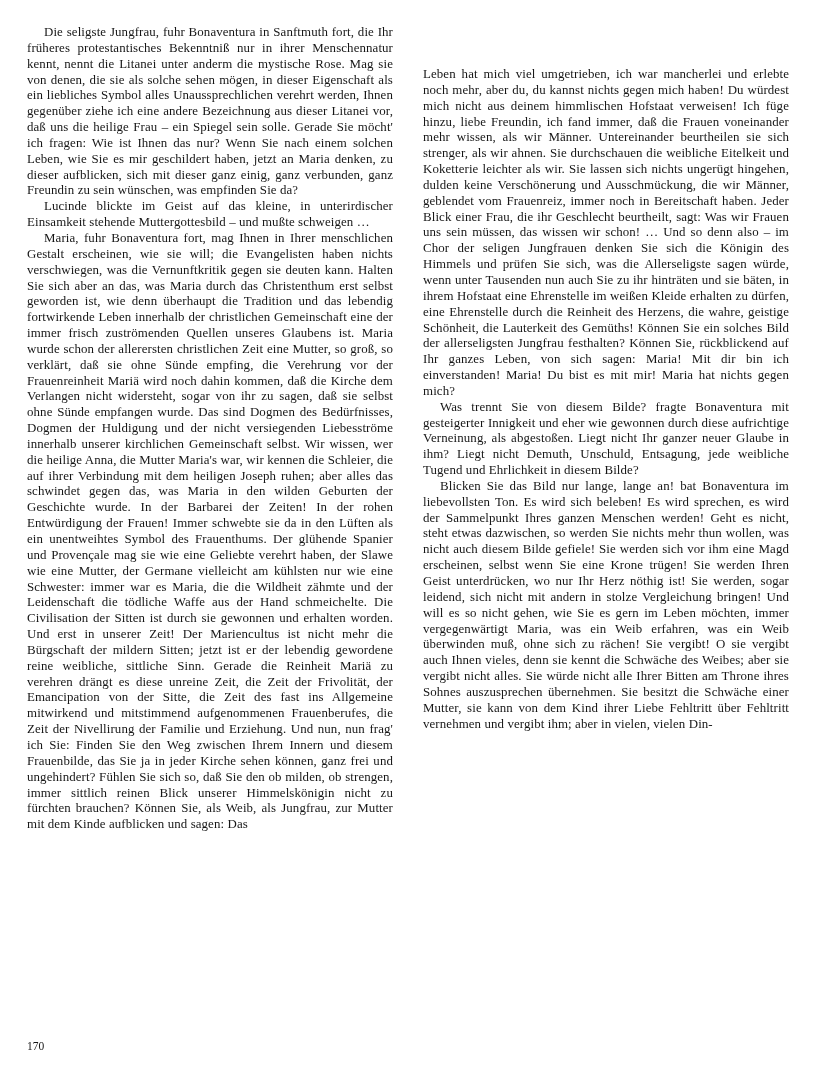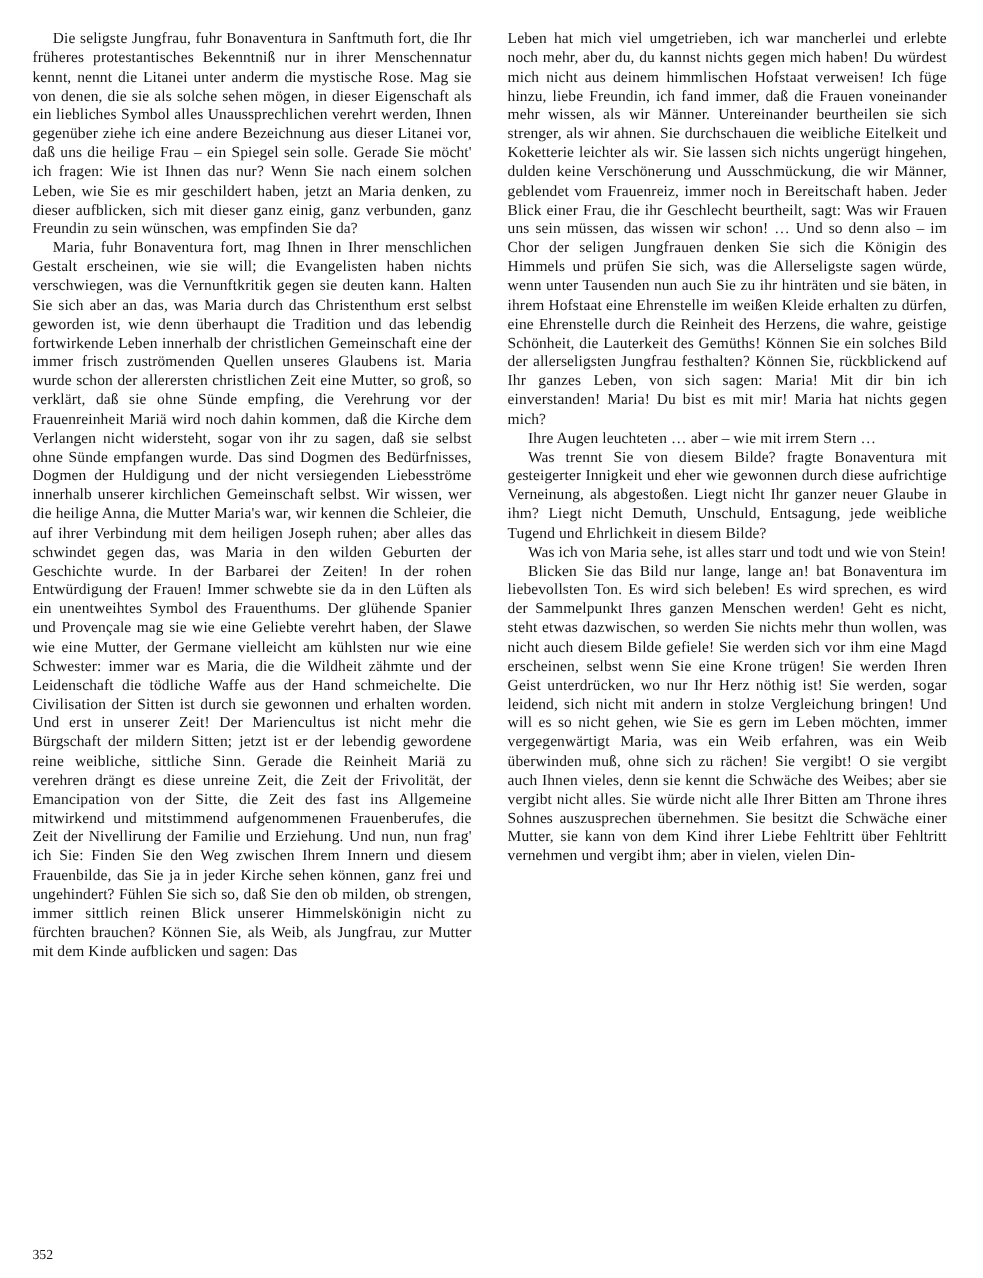--- a/index.html
+++ b/index.html
@@ -31,41 +31,41 @@
     text-align: justify;
     text-indent: 17px;
     font-size: 12.9px;
     line-height: 15.85px;
     letter-spacing: 0.1px;
     -webkit-hyphens: auto;
     hyphens: auto;
   }
   .column p.noindent {
     text-indent: 0;
+    margin-top: 42px;
   }
   .page-number {
     position: absolute;
     left: 27px;
     bottom: 13px;
     font-size: 11.5px;
     line-height: 1;
     color: #161616;
   }
 </style>
 </head>
 <body>
 
 <div class="page">
   <div class="columns">
     <div class="column" lang="de">
       <p>Die seligste Jungfrau, fuhr Bonaventura in Sanftmuth fort, die Ihr früheres protestantisches Bekenntniß nur in ihrer Menschennatur kennt, nennt die Litanei unter anderm die mystische Rose. Mag sie von denen, die sie als solche sehen mögen, in dieser Eigenschaft als ein liebliches Symbol alles Unaussprechlichen verehrt werden, Ihnen gegenüber ziehe ich eine andere Bezeichnung aus dieser Litanei vor, daß uns die heilige Frau – ein Spiegel sein solle. Gerade Sie möcht' ich fragen: Wie ist Ihnen das nur? Wenn Sie nach einem solchen Leben, wie Sie es mir geschildert haben, jetzt an Maria denken, zu dieser aufblicken, sich mit dieser ganz einig, ganz verbunden, ganz Freundin zu sein wünschen, was empfinden Sie da?</p>
+      <p>Lucinde blickte im Geist auf das kleine, in unterirdischer Einsamkeit stehende Muttergottesbild – und mußte schweigen …</p>
       <p>Maria, fuhr Bonaventura fort, mag Ihnen in Ihrer menschlichen Gestalt erscheinen, wie sie will; die Evangelisten haben nichts verschwiegen, was die Vernunftkritik gegen sie deuten kann. Halten Sie sich aber an das, was Maria durch das Christenthum erst selbst geworden ist, wie denn überhaupt die Tradition und das lebendig fortwirkende Leben innerhalb der christlichen Gemeinschaft eine der immer frisch zuströmenden Quellen unseres Glaubens ist. Maria wurde schon der allerersten christlichen Zeit eine Mutter, so groß, so verklärt, daß sie ohne Sünde empfing, die Verehrung vor der Frauenreinheit Mariä wird noch dahin kommen, daß die Kirche dem Verlangen nicht widersteht, sogar von ihr zu sagen, daß sie selbst ohne Sünde empfangen wurde. Das sind Dogmen des Bedürfnisses, Dogmen der Huldigung und der nicht versiegenden Liebesströme innerhalb unserer kirchlichen Gemeinschaft selbst. Wir wissen, wer die heilige Anna, die Mutter Maria's war, wir kennen die Schleier, die auf ihrer Verbindung mit dem heiligen Joseph ruhen; aber alles das schwindet gegen das, was Maria in den wilden Geburten der Geschichte wurde. In der Barbarei der Zeiten! In der rohen Entwürdigung der Frauen! Immer schwebte sie da in den Lüften als ein unentweihtes Symbol des Frauenthums. Der glühende Spanier und Provençale mag sie wie eine Geliebte verehrt haben, der Slawe wie eine Mutter, der Germane vielleicht am kühlsten nur wie eine Schwester: immer war es Maria, die die Wildheit zähmte und der Leidenschaft die tödliche Waffe aus der Hand schmeichelte. Die Civilisation der Sitten ist durch sie gewonnen und erhalten worden. Und erst in unserer Zeit! Der Mariencultus ist nicht mehr die Bürgschaft der mildern Sitten; jetzt ist er der lebendig gewordene reine weibliche, sittliche Sinn. Gerade die Reinheit Mariä zu verehren drängt es diese unreine Zeit, die Zeit der Frivolität, der Emancipation von der Sitte, die Zeit des fast ins Allgemeine mitwirkend und mitstimmend aufgenommenen Frauenberufes, die Zeit der Nivellirung der Familie und Erziehung. Und nun, nun frag' ich Sie: Finden Sie den Weg zwischen Ihrem Innern und diesem Frauenbilde, das Sie ja in jeder Kirche sehen können, ganz frei und ungehindert? Fühlen Sie sich so, daß Sie den ob milden, ob strengen, immer sittlich reinen Blick unserer Himmelskönigin nicht zu fürchten brauchen? Können Sie, als Weib, als Jungfrau, zur Mutter mit dem Kinde aufblicken und sagen: Das</p>
     </div>
     <div class="column" lang="de">
       <p class="noindent">Leben hat mich viel umgetrieben, ich war mancherlei und erlebte noch mehr, aber du, du kannst nichts gegen mich haben! Du würdest mich nicht aus deinem himmlischen Hofstaat verweisen! Ich füge hinzu, liebe Freundin, ich fand immer, daß die Frauen voneinander mehr wissen, als wir Männer. Untereinander beurtheilen sie sich strenger, als wir ahnen. Sie durchschauen die weibliche Eitelkeit und Koketterie leichter als wir. Sie lassen sich nichts ungerügt hingehen, dulden keine Verschönerung und Ausschmückung, die wir Männer, geblendet vom Frauenreiz, immer noch in Bereitschaft haben. Jeder Blick einer Frau, die ihr Geschlecht beurtheilt, sagt: Was wir Frauen uns sein müssen, das wissen wir schon! … Und so denn also – im Chor der seligen Jungfrauen denken Sie sich die Königin des Himmels und prüfen Sie sich, was die Allerseligste sagen würde, wenn unter Tausenden nun auch Sie zu ihr hinträten und sie bäten, in ihrem Hofstaat eine Ehrenstelle im weißen Kleide erhalten zu dürfen, eine Ehrenstelle durch die Reinheit des Herzens, die wahre, geistige Schönheit, die Lauterkeit des Gemüths! Können Sie ein solches Bild der allerseligsten Jungfrau festhalten? Können Sie, rückblickend auf Ihr ganzes Leben, von sich sagen: Maria! Mit dir bin ich einverstanden! Maria! Du bist es mit mir! Maria hat nichts gegen mich?</p>
-      <p>Ihre Augen leuchteten … aber – wie mit irrem Stern …</p>
       <p>Was trennt Sie von diesem Bilde? fragte Bonaventura mit gesteigerter Innigkeit und eher wie gewonnen durch diese aufrichtige Verneinung, als abgestoßen. Liegt nicht Ihr ganzer neuer Glaube in ihm? Liegt nicht Demuth, Unschuld, Entsagung, jede weibliche Tugend und Ehrlichkeit in diesem Bilde?</p>
-      <p>Was ich von Maria sehe, ist alles starr und todt und wie von Stein!</p>
       <p>Blicken Sie das Bild nur lange, lange an! bat Bonaventura im liebevollsten Ton. Es wird sich beleben! Es wird sprechen, es wird der Sammelpunkt Ihres ganzen Menschen werden! Geht es nicht, steht etwas dazwischen, so werden Sie nichts mehr thun wollen, was nicht auch diesem Bilde gefiele! Sie werden sich vor ihm eine Magd erscheinen, selbst wenn Sie eine Krone trügen! Sie werden Ihren Geist unterdrücken, wo nur Ihr Herz nöthig ist! Sie werden, sogar leidend, sich nicht mit andern in stolze Vergleichung bringen! Und will es so nicht gehen, wie Sie es gern im Leben möchten, immer vergegenwärtigt Maria, was ein Weib erfahren, was ein Weib überwinden muß, ohne sich zu rächen! Sie vergibt! O sie vergibt auch Ihnen vieles, denn sie kennt die Schwäche des Weibes; aber sie vergibt nicht alles. Sie würde nicht alle Ihrer Bitten am Throne ihres Sohnes auszusprechen übernehmen. Sie besitzt die Schwäche einer Mutter, sie kann von dem Kind ihrer Liebe Fehltritt über Fehltritt vernehmen und vergibt ihm; aber in vielen, vielen Din-</p>
     </div>
   </div>
-  <div class="page-number">352</div>
+  <div class="page-number">170</div>
 </div>
 
 </body></html>

